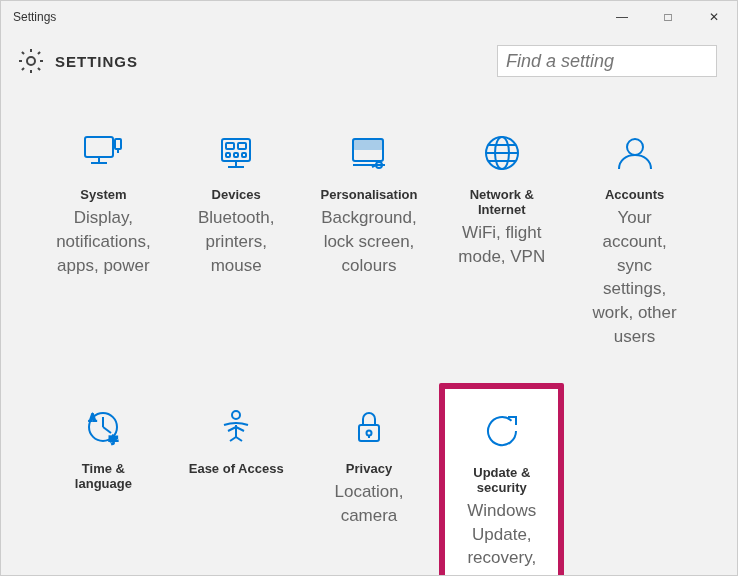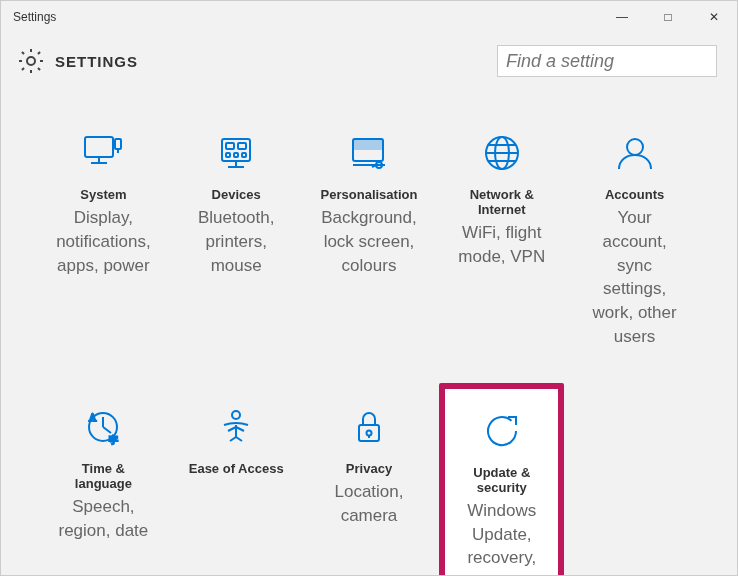--- a/index.html
+++ b/index.html
@@ -247,21 +247,20 @@
         <div class="tile-icon">
           <svg viewBox="0 0 44 44" fill="none" stroke="#0078d7" stroke-width="2">
             <circle cx="22" cy="22" r="14"></circle>
             <line x1="22" y1="12" x2="22" y2="22"></line>
             <line x1="22" y1="22" x2="30" y2="28"></line>
             <text x="8" y="16" font-size="10" stroke="#0078d7" fill="#0078d7" font-family="serif">A</text>
             <text x="28" y="38" font-size="9" stroke="#0078d7" fill="#0078d7" font-family="sans-serif">字</text>
           </svg>
         </div>
         <div class="tile-title">Time &amp; language</div>
-        <div class="tile-desc">Speech, region, date</div>
       </div>
 
       <div class="tile">
         <div class="tile-icon">
           <svg viewBox="0 0 44 44" fill="none" stroke="#0078d7" stroke-width="2">
             <circle cx="22" cy="10" r="4"></circle>
             <path d="M10 20 Q22 16 34 20"></path>
             <line x1="22" y1="20" x2="22" y2="32"></line>
             <line x1="14" y1="26" x2="22" y2="22"></line>
             <line x1="30" y1="26" x2="22" y2="22"></line>

